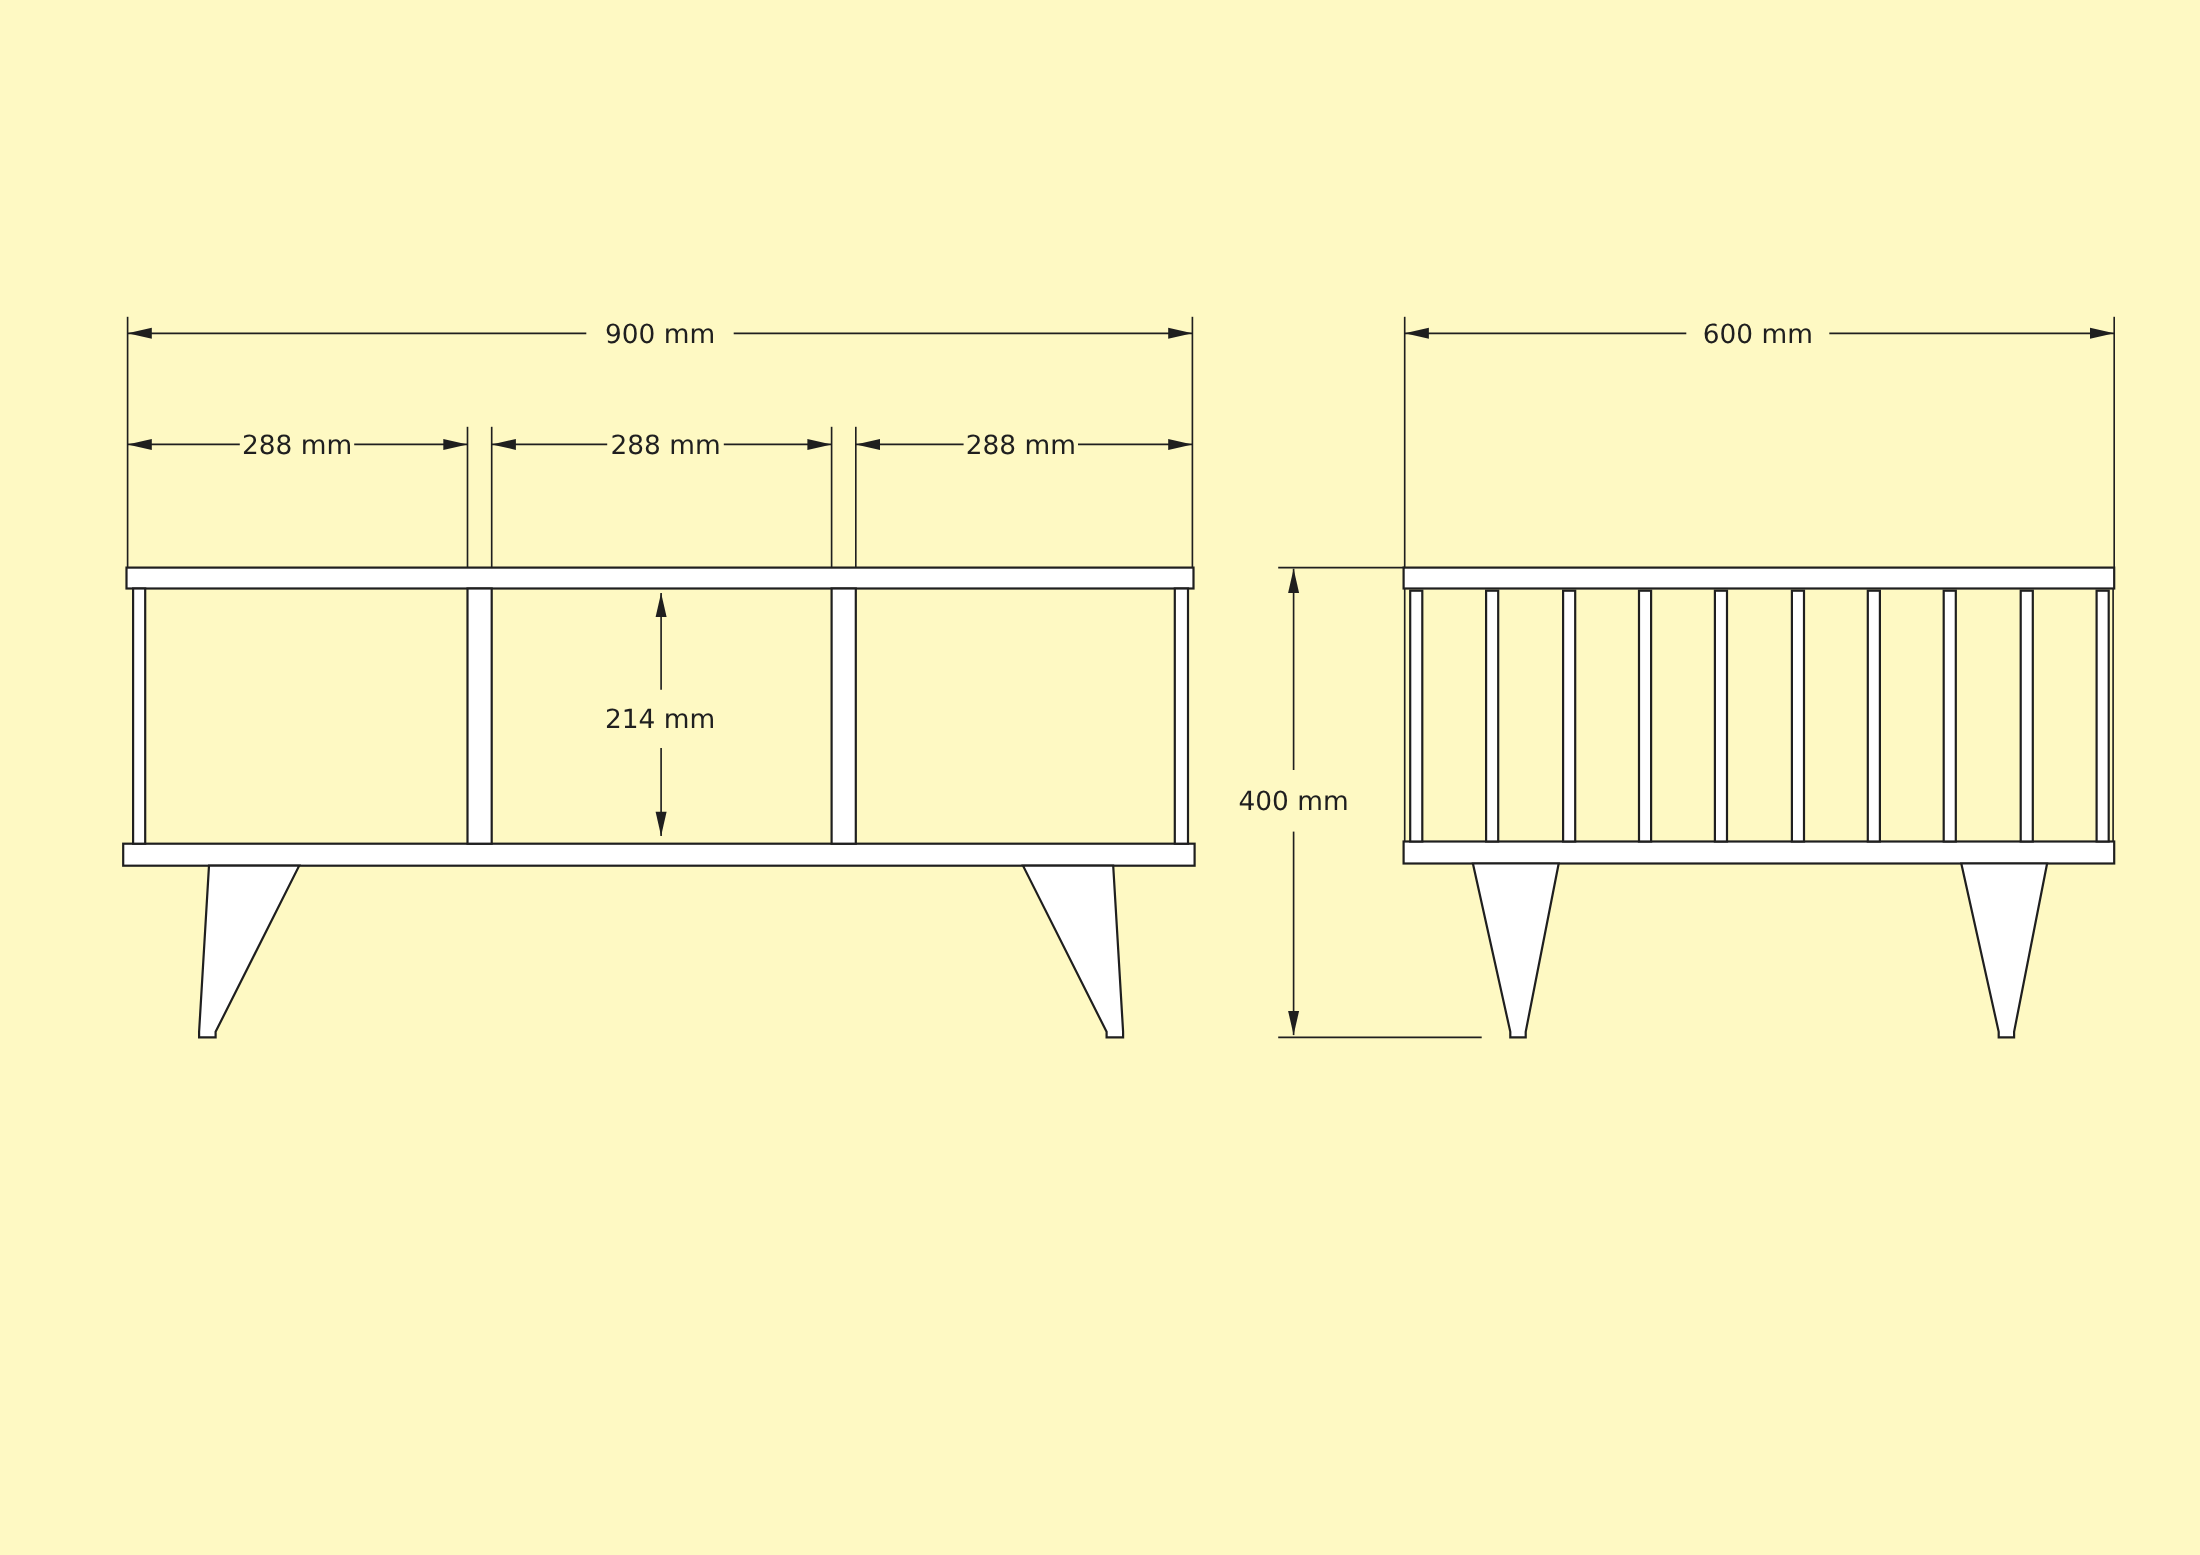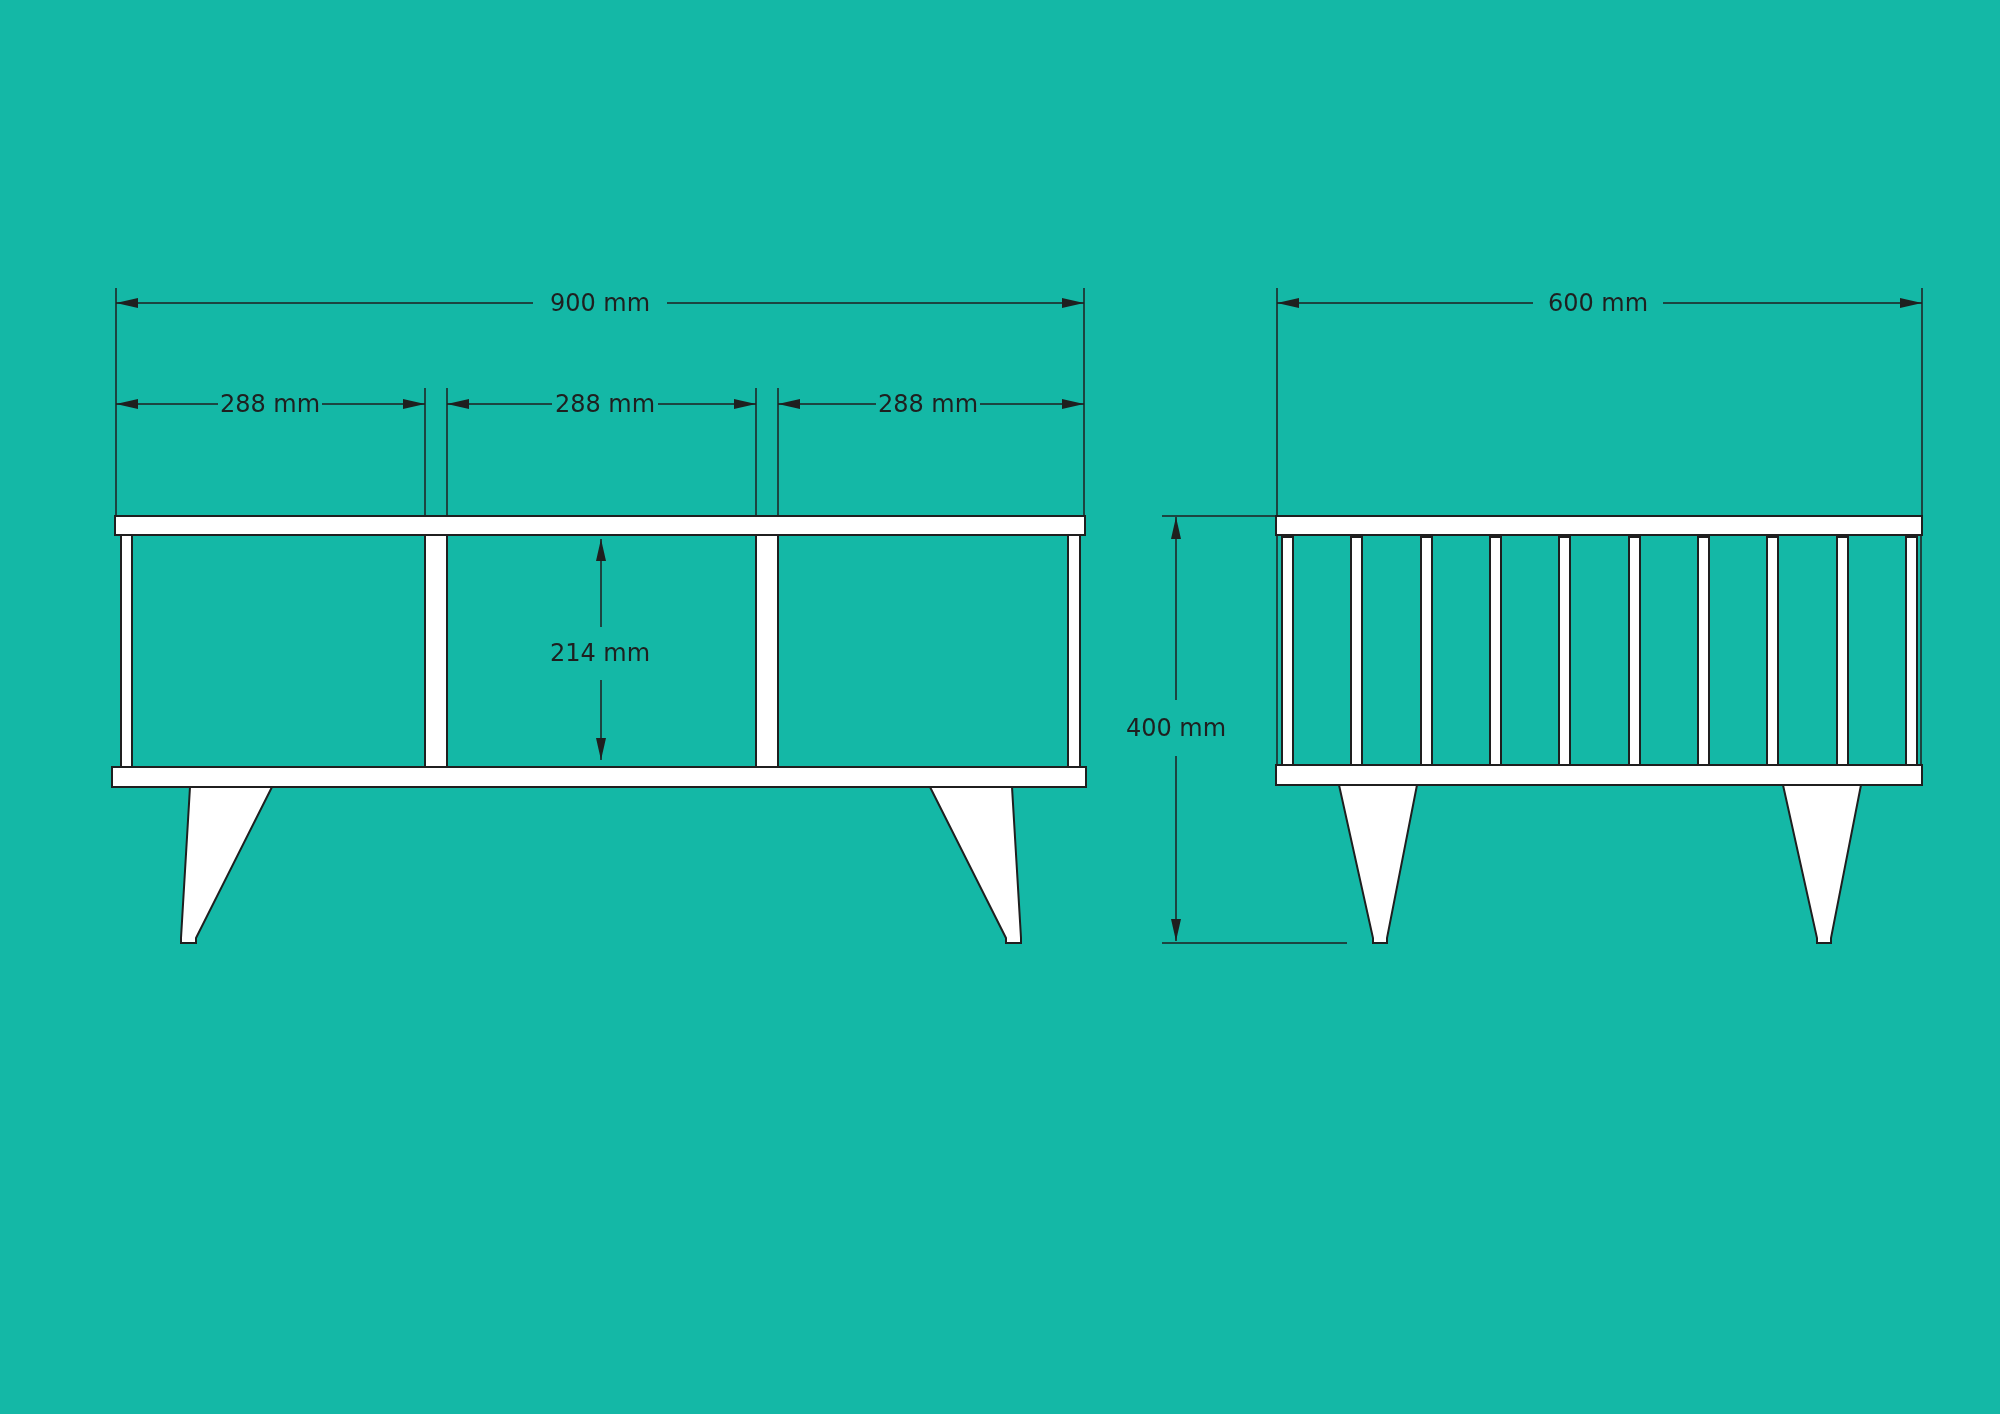--- a/index.html
+++ b/index.html
@@ -8,21 +8,21 @@
     background: #ffffff;
   }
   body {
     width: 2000px;
     height: 1414px;
     font-family: "DejaVu Sans", "Liberation Sans", sans-serif;
   }
   .drawing-wrap {
     width: 2000px;
     height: 1414px;
-    background: #14b8a6;
+    background: #fef9c3;
     overflow: hidden;
   }
   svg {
     display: block;
   }
   svg text {
     font-family: "DejaVu Sans", "Liberation Sans", sans-serif;
     fill: #1f1f1f;
   }
 </style>

